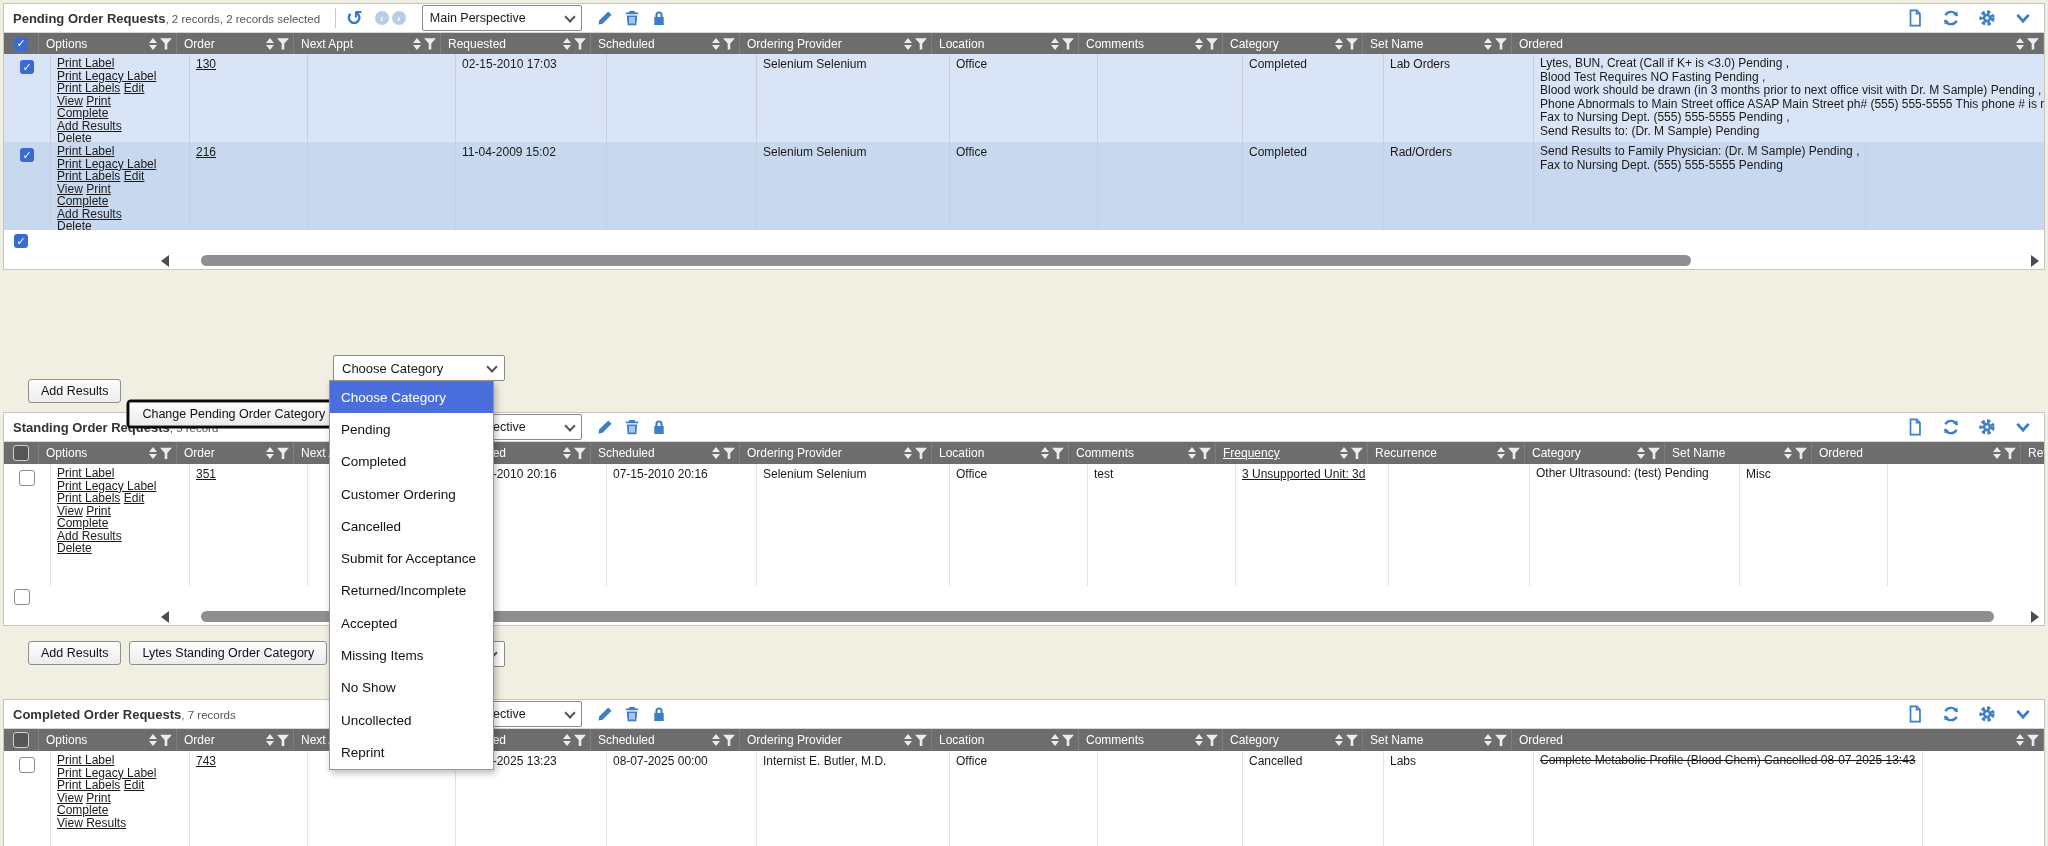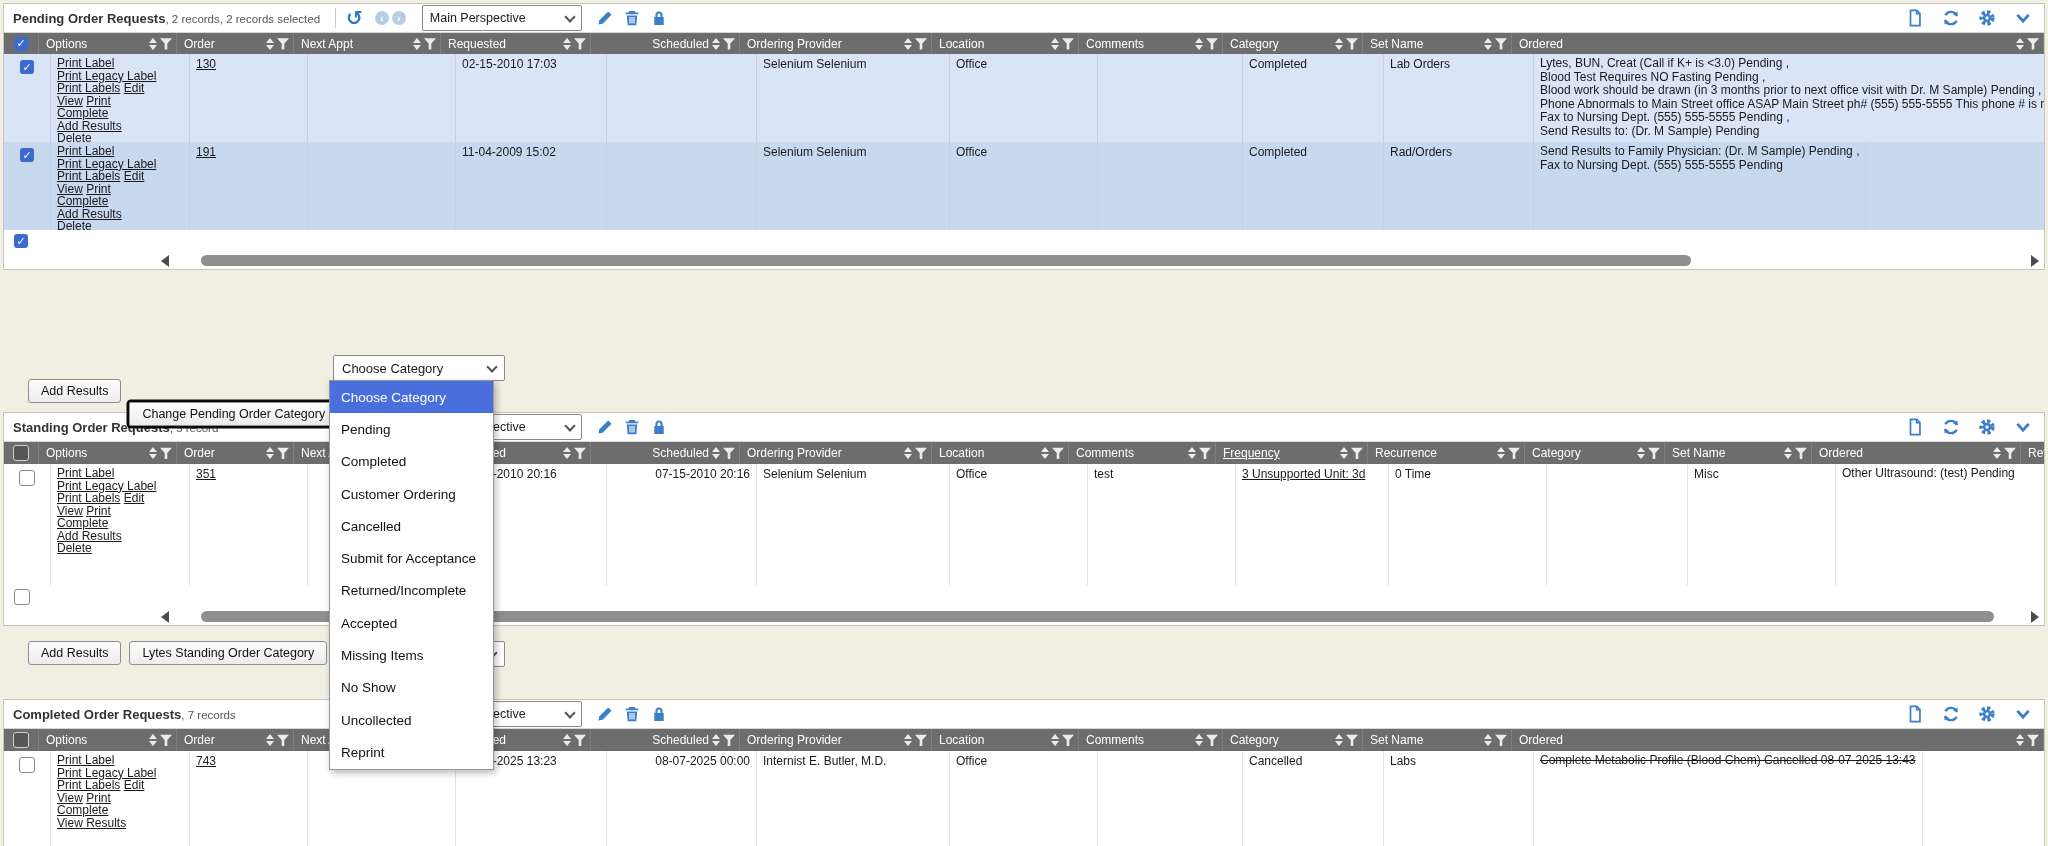--- a/index.html
+++ b/index.html
@@ -43,21 +43,21 @@
   .blue2{background:#c8d8ef;}
   .white{background:#fff;}
   .opt-line{line-height:12.55px;white-space:nowrap;}
   .cell-line{line-height:13.6px;white-space:nowrap;}
   .lnk{text-decoration:underline;color:#1a1a1a;cursor:pointer;}
   .strike .cell-line{text-decoration:line-through;}
 
   
   .w-cb{width:34px;display:flex;justify-content:center;padding:0;}
   .th.w-cb{padding:0;}
-  .w-opt{width:126px;}.w-ord{width:105px;}.w-nap{width:135px;}.w-req{width:138px;}.w-sch{width:137px;text-align:right;}
+  .w-opt{width:126px;}.w-ord{width:105px;}.w-nap{width:135px;}.w-req{width:138px;}.w-sch{width:137px;}
   .w-prov{width:180px;}.w-loc{width:135px;}.w-com{width:132px;}.w-cat{width:128px;}.w-set{width:137px;}
   .w-last-col{flex:1 1 auto;min-width:0;}
   
   .s-loc{width:125px;}.s-com{width:135px;}.s-freq{width:140px;text-decoration:underline;}.s-rec{width:145px;}.s-cat{width:128px;}
   .s-set{width:135px;}.s-ordd{width:197px;}.s-ref{width:140px;}
 
   
   .cbx{width:14px;height:14px;border-radius:3px;flex:none;display:flex;align-items:center;justify-content:center;margin-top:3px;cursor:pointer;}
   .cbx.on{background:#3a6bd0;color:#fff;font-size:11px;font-weight:bold;}
   .cbx.off{background:#fff;border:1px solid #8a8a8a;}
@@ -293,21 +293,21 @@
         </div>
       <div class="tcell w-opt">
           <div class="opt-line"><span class="lnk">Print Label</span></div>
           <div class="opt-line"><span class="lnk">Print Legacy Label</span></div>
           <div class="opt-line"><span class="lnk">Print Labels</span> <span class="lnk">Edit</span></div>
           <div class="opt-line"><span class="lnk">View</span> <span class="lnk">Print</span></div>
           <div class="opt-line"><span class="lnk">Complete</span></div>
           <div class="opt-line"><span class="lnk">Add Results</span></div>
           <div class="opt-line"><span class="lnk">Delete</span></div>
         </div>
-      <div class="tcell w-ord"><span class="lnk">191</span></div>
+      <div class="tcell w-ord"><span class="lnk">216</span></div>
       <div class="tcell w-nap"></div>
       <div class="tcell w-req">11-04-2009 15:02</div>
       <div class="tcell w-sch"></div>
       <div class="tcell w-prov">Selenium Selenium</div>
       <div class="tcell w-loc">Office</div>
       <div class="tcell w-com"></div>
       <div class="tcell w-cat">Completed</div>
       <div class="tcell w-set">Rad/Orders</div>
       <div class="tcell w-last-col">
           <div class="cell-line">Send Results to Family Physician: (Dr. M Sample) Pending ,</div>
@@ -499,26 +499,25 @@
           <div class="opt-line"><span class="lnk">Delete</span></div>
         </div>
       <div class="tcell w-ord"><span class="lnk">351</span></div>
       <div class="tcell w-nap"></div>
       <div class="tcell w-req">07-15-2010 20:16</div>
       <div class="tcell w-sch">07-15-2010 20:16</div>
       <div class="tcell w-prov">Selenium Selenium</div>
       <div class="tcell s-loc">Office</div>
       <div class="tcell s-com">test</div>
       <div class="tcell s-freq" style="white-space:normal">3 Unsupported Unit: 3d</div>
-      <div class="tcell s-rec">0 Time</div>
       <div class="tcell s-cat"></div>
-      <div class="tcell s-set">Misc</div>
       <div class="tcell s-ordd">
           <div class="cell-line">Other Ultrasound: (test) Pending</div>
         </div>
+      <div class="tcell s-set">Misc</div>
 
     </div>
 
     <div class="tfoot">
       <span class="cbx off" style="margin-top:0"></span>
     </div>
     <div class="scrollrow">
       <span class="sb-left"></span>
       <span class="sb-thumb" style="left:197px;width:1793px"></span>
       <span class="sb-right"></span>

